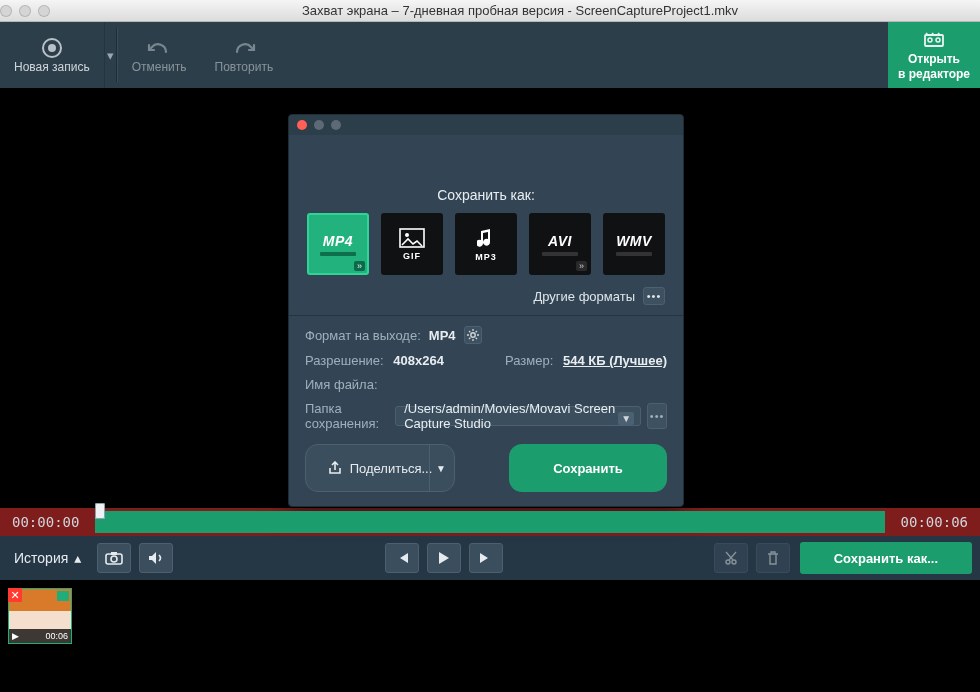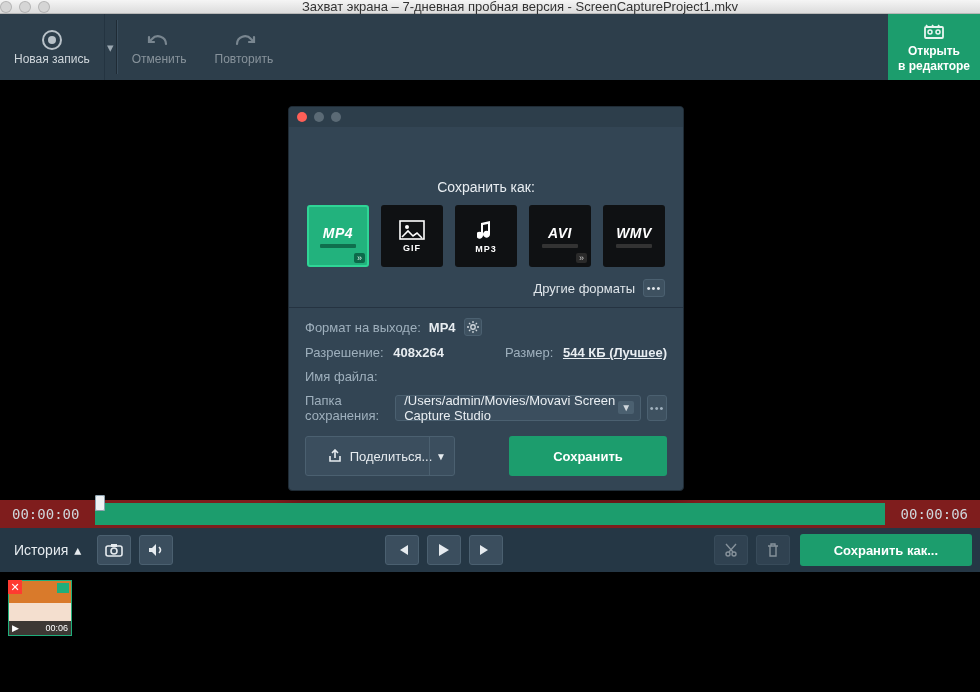--- a/index.html
+++ b/index.html
@@ -1,18 +1,18 @@
 <!DOCTYPE html>
 <html><head>
 <meta charset="utf-8">
 <style>
   * { box-sizing: border-box; margin: 0; padding: 0; font-family: -apple-system, "Helvetica Neue", Arial, sans-serif; }
   body { width: 980px; height: 692px; overflow: hidden; background: #000; color: #e5e8ea; font-size: 13px; }
   
-  .titlebar { height: 14px; background: linear-gradient(#f5f5f5,#dcdcdc); display: flex; align-items: center; padding: 0 0; border-bottom: 1px solid #b7b7b7; }
+  .titlebar { height: 22px; background: linear-gradient(#f5f5f5,#dcdcdc); display: flex; align-items: center; padding: 0 0; border-bottom: 1px solid #b7b7b7; }
   .traffic { display: flex; gap: 7px; margin-right: 10px; }
   .tl { width: 12px; height: 12px; border-radius: 50%; border: 0.5px solid rgba(0,0,0,.15); }
   .tl.r { background:#d5d5d5; } .tl.y{background:#d5d5d5;} .tl.g{background:#d5d5d5;}
   .title { flex:1; text-align:center; color:#333; font-size:13px; }
   
   .toolbar { height: 66px; background:#2d3e4b; display:flex; align-items:stretch; }
   .tb-btn { display:flex; flex-direction:column; align-items:center; justify-content:center; color:#cfd6db; font-size:12px; padding:0 14px; cursor:pointer; }
   .tb-btn .ic { width:28px; height:24px; display:flex; align-items:center; justify-content:center; opacity:.9; }
   .tb-sep { width:0; border-left:1px solid #1f2b35; border-right:1px solid #3a4d5c; margin:6px 0; }
   .tb-split { width:12px; display:flex; align-items:center; justify-content:center; border-left:1px solid #243441; color:#9aa7b0; cursor:pointer;}
@@ -39,26 +39,26 @@
   .fmt .chev.d { background:#2a2a2a; color:#ccc;}
   .other { display:flex; justify-content:flex-end; align-items:center; gap:8px; padding:6px 18px 10px; color:#dfe5ea; font-size:13px;}
   .dots-btn { width:22px; height:18px; border-radius:3px; background:#3e5160; border:1px solid #4b6070; display:flex; align-items:center; justify-content:center; cursor:pointer; font-size:11px; letter-spacing:1px;}
   .panel { border-top:1px solid #253341; padding:10px 16px 14px; display:flex; flex-direction:column; gap:9px; }
   .row { display:flex; align-items:center; gap:8px; color:#9fb0bd; font-size:13px;}
   .row .v { color:#e8edf1; font-weight:600; }
   .row.spread { justify-content:space-between; }
   .gear { width:18px; height:18px; background:#3e5160; border:1px solid #4b6070; border-radius:3px; display:flex; align-items:center; justify-content:center; cursor:pointer;}
   .link { text-decoration:underline; color:#e8edf1; cursor:pointer; }
   .field { width:100%; height:26px; background:#263746; border:1px solid #1c9d6d; color:#e9eef2; padding:0 8px; font-size:13px; outline:none;}
-  .select { width:100%; height:26px; background:#3b4e5e; border:1px solid #4b6070; border-radius:3px; color:#e9eef2; padding:0 22px 0 8px; font-size:13px; display:flex; align-items:center; position:relative;}
+  .select { width:100%; height:20px; background:#3b4e5e; border:1px solid #4b6070; border-radius:3px; color:#e9eef2; padding:0 22px 0 8px; font-size:13px; display:flex; align-items:center; position:relative;}
   .sel-wrap{display:flex; gap:6px; align-items:center;}
   .sel-wrap .dots-btn{height:26px;}
   .select::after{content:"▼"; position:absolute; right:6px; top:5px; font-size:10px; color:#cfd6db; background:#4b6070; padding:1px 3px; border-radius:2px;}
   .actions { display:flex; justify-content:space-between; padding-top:4px;}
-  .btn { height:40px; border-radius:3px; display:flex; align-items:center; justify-content:center; cursor:pointer; font-size:13px; }
+  .btn { height:48px; border-radius:13px; display:flex; align-items:center; justify-content:center; cursor:pointer; font-size:13px; }
   .btn.share { width:150px; background:#3b4e5e; border:1px solid #4b6070; color:#e6ebef; gap:8px; padding:0 8px; position:relative;}
   .btn.share::after{content:""; position:absolute; right:0; top:0; bottom:0; width:24px; border-left:1px solid #4b6070;}
   .btn.share .car{position:absolute; right:8px; font-size:10px;}
   .btn.save { width:158px; background:#1c9d6d; color:#fff; font-weight:600;}
   
   .timeline { height:28px; background:#7f1d1d; display:flex; align-items:center; padding:0 12px; gap:16px;}
   .tcode { color:#cfd6db; font-size:14px; font-family:Consolas,Menlo,monospace;}
   .track { flex:1; height:22px; background:#1c9d6d; position:relative;}
   .playhead { position:absolute; left:0; top:-8px; width:10px; height:16px; background:#eef2f4; border-radius:2px; box-shadow:0 0 0 1px #8aa0ad inset; cursor:pointer;}
   

